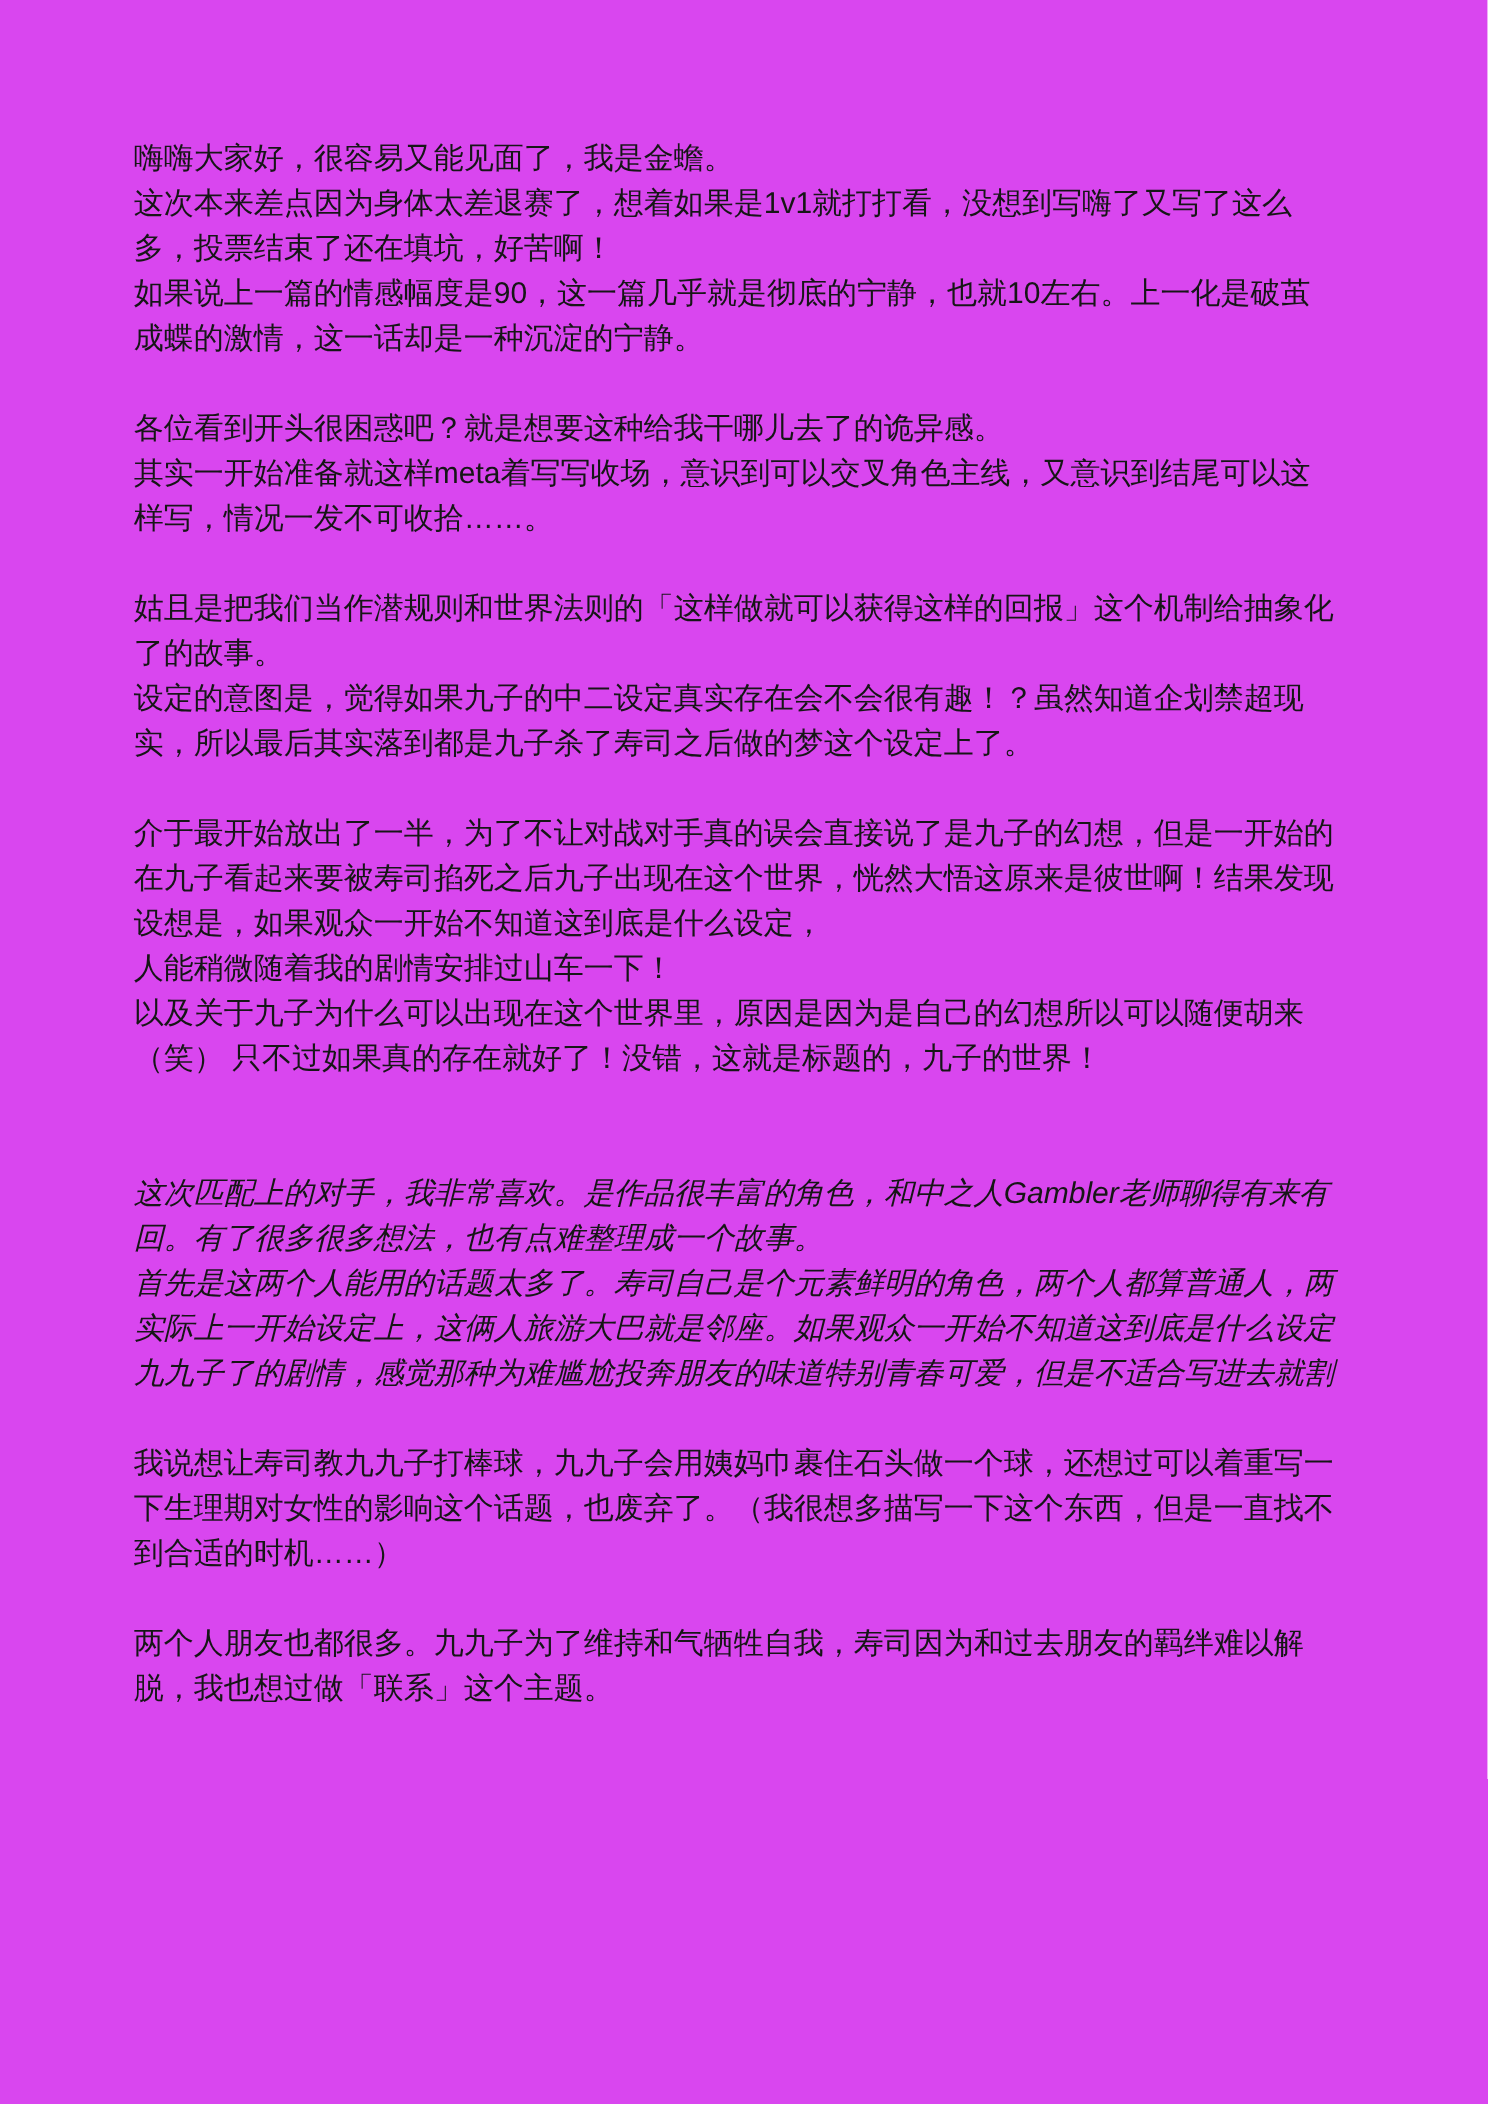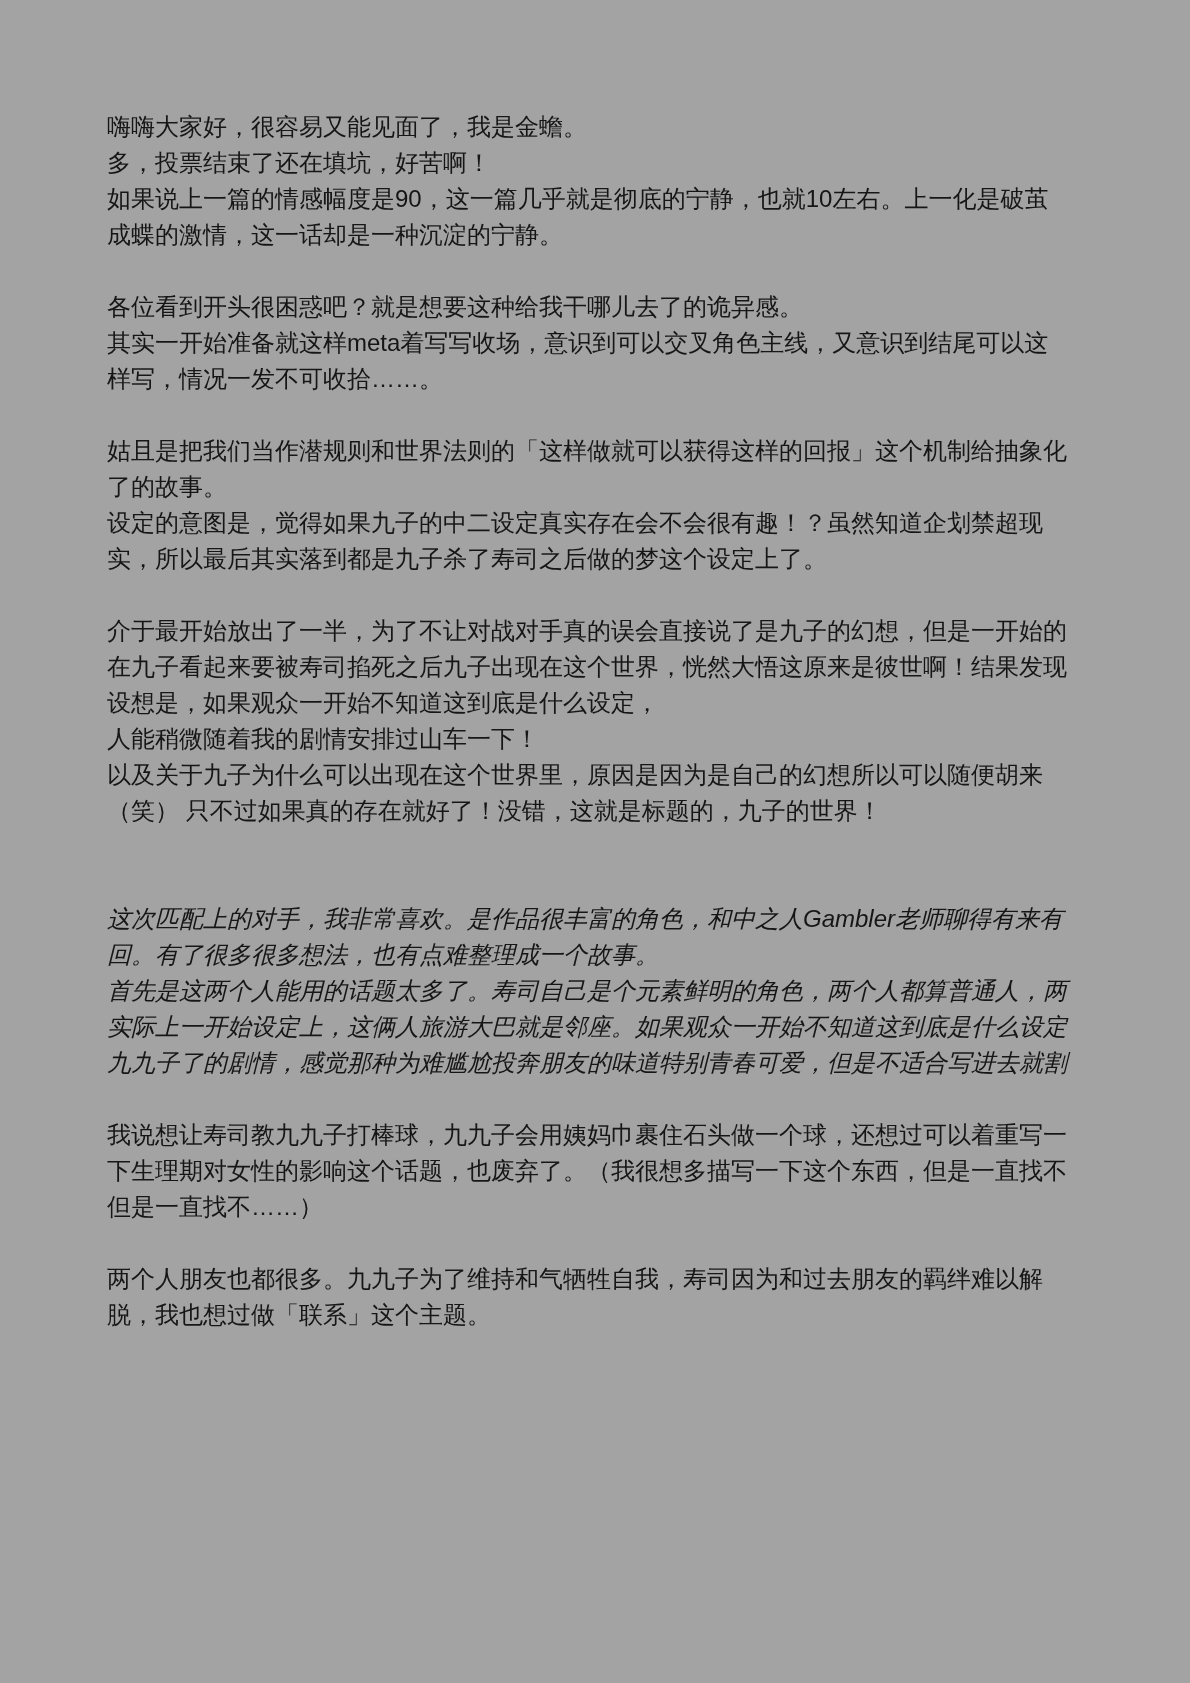--- a/index.html
+++ b/index.html
@@ -30,24 +30,25 @@
     margin: 0;
   }
   .line {
     white-space: nowrap;
     height: 36px;
   }
 </style>
 </head>
 <body>
 
-<div class="page" style="background: #a3a3a3;">
+<div class="page" style="background: #d946ef;">
   <div class="content" id="afterword-content" style="color: rgb(22, 22, 22);">
       <div class="paragraph" style="margin-top: 0px;">
         <div class="line">嗨嗨大家好，很容易又能见面了，我是金蟾。</div>
+        <div class="line">这次本来差点因为身体太差退赛了，想着如果是1v1就打打看，没想到写嗨了又写了这么</div>
         <div class="line">多，投票结束了还在填坑，好苦啊！</div>
         <div class="line">如果说上一篇的情感幅度是90，这一篇几乎就是彻底的宁静，也就10左右。上一化是破茧</div>
         <div class="line">成蝶的激情，这一话却是一种沉淀的宁静。</div>
       </div>
       <div class="paragraph" style="margin-top: 36px;">
         <div class="line">各位看到开头很困惑吧？就是想要这种给我干哪儿去了的诡异感。</div>
         <div class="line">其实一开始准备就这样meta着写写收场，意识到可以交叉角色主线，又意识到结尾可以这</div>
         <div class="line">样写，情况一发不可收拾……。</div>
       </div>
       <div class="paragraph" style="margin-top: 36px;">
@@ -67,20 +68,20 @@
       <div class="paragraph" style="margin-top: 72px; font-style: italic;">
         <div class="line">这次匹配上的对手，我非常喜欢。是作品很丰富的角色，和中之人Gambler老师聊得有来有</div>
         <div class="line">回。有了很多很多想法，也有点难整理成一个故事。</div>
         <div class="line">首先是这两个人能用的话题太多了。寿司自己是个元素鲜明的角色，两个人都算普通人，两</div>
         <div class="line">实际上一开始设定上，这俩人旅游大巴就是邻座。如果观众一开始不知道这到底是什么设定</div>
         <div class="line">九九子了的剧情，感觉那种为难尴尬投奔朋友的味道特别青春可爱，但是不适合写进去就割</div>
       </div>
       <div class="paragraph" style="margin-top: 36px;">
         <div class="line">我说想让寿司教九九子打棒球，九九子会用姨妈巾裹住石头做一个球，还想过可以着重写一</div>
         <div class="line">下生理期对女性的影响这个话题，也废弃了。（我很想多描写一下这个东西，但是一直找不</div>
-        <div class="line">但是一直找不……）</div>
+        <div class="line">到合适的时机……）</div>
       </div>
       <div class="paragraph" style="margin-top: 36px;">
         <div class="line">两个人朋友也都很多。九九子为了维持和气牺牲自我，寿司因为和过去朋友的羁绊难以解</div>
         <div class="line">脱，我也想过做「联系」这个主题。</div>
       </div>
     </div>
 </div>
 
 </body></html>

